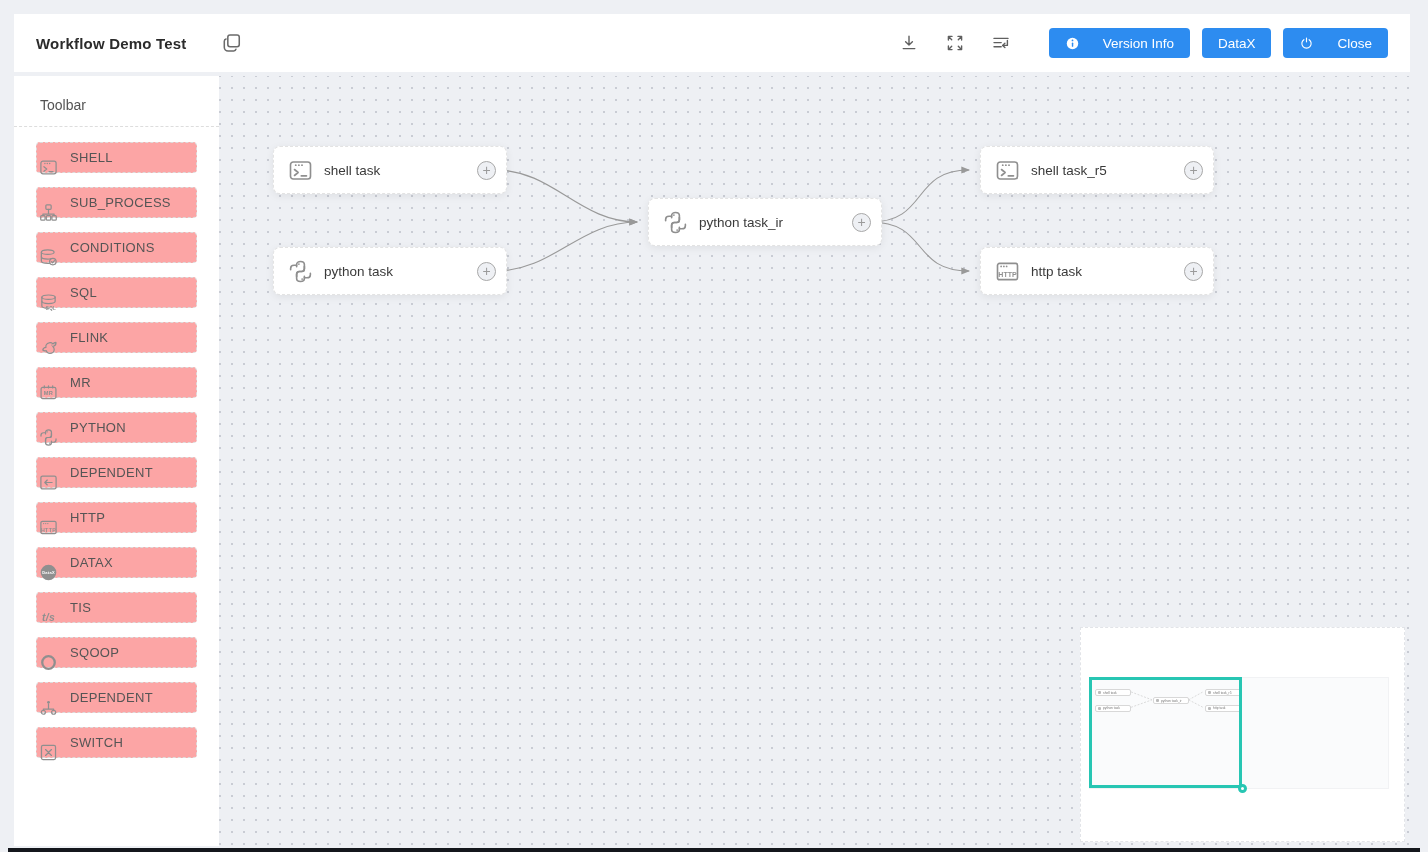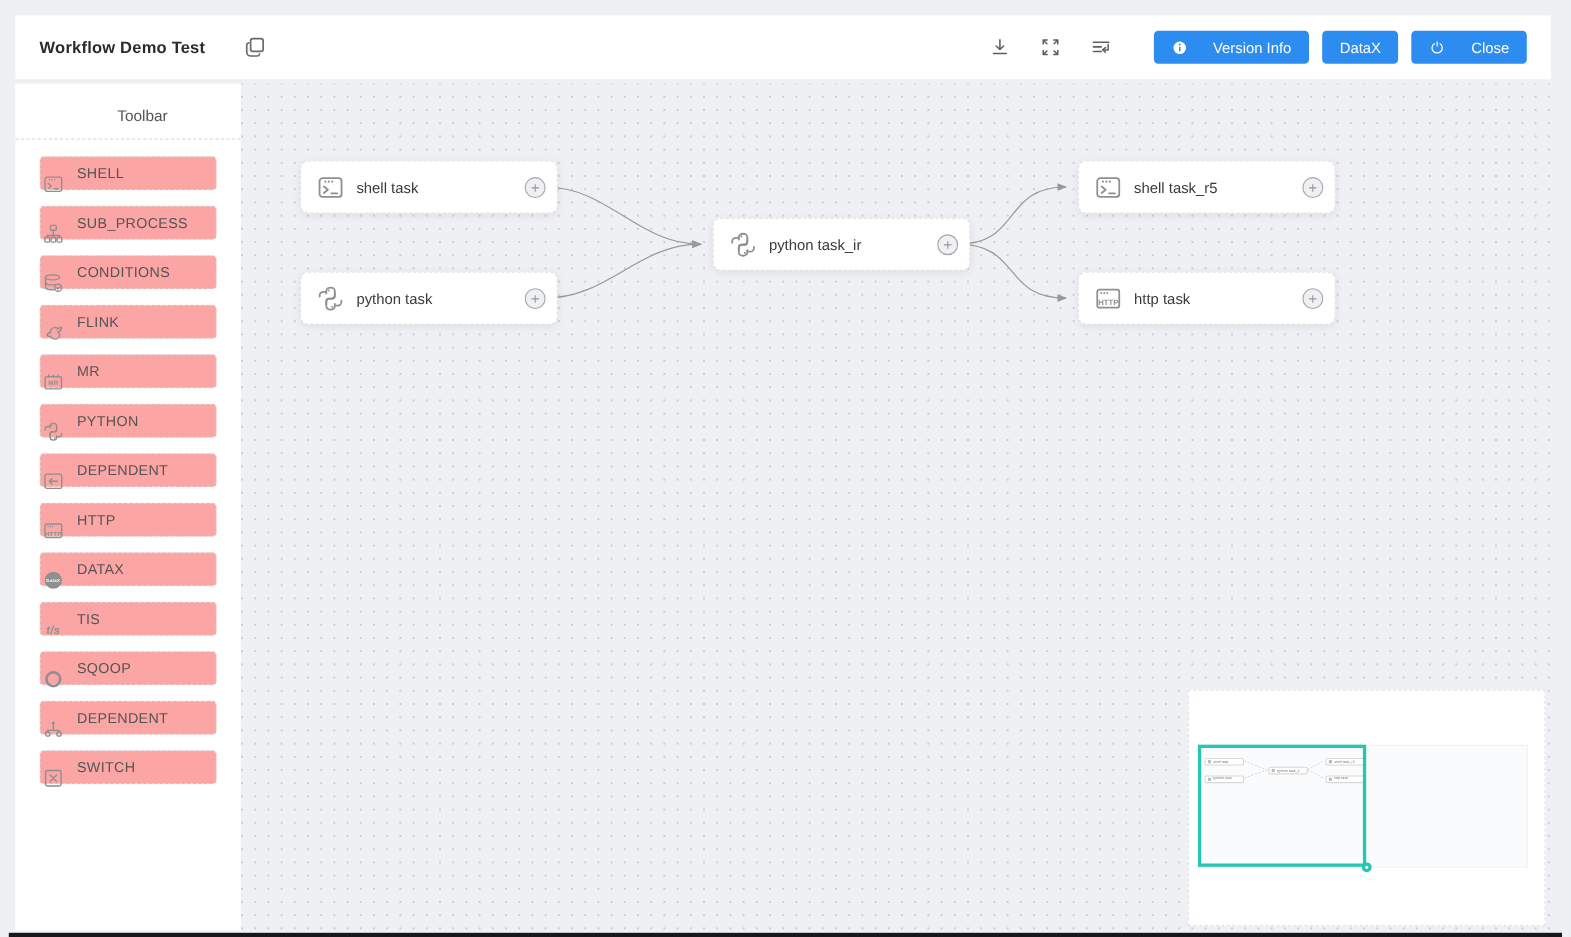--- a/index.html
+++ b/index.html
@@ -20,21 +20,21 @@
     stroke-linecap:round; stroke-linejoin:round; }
   .btn { height:30px; border:none; border-radius:4px; background:var(--primary,#2d8cf0);
     color:#fff; font-size:13.5px; font-family:"Liberation Sans",sans-serif;
     display:inline-flex; align-items:center; gap:23px; padding:0 16px; margin-left:12px;
     cursor:pointer; }
   .btn svg { width:15px; height:15px; }
   .btn .power { stroke:#fff; fill:none; stroke-width:1.5; stroke-linecap:round; }
 
   
   .sidebar { position:absolute; left:14px; top:76px; width:205px; bottom:6px;
-    background:#fff; overflow:hidden;text-align:center; }
+    background:#fff; overflow:hidden; }
   .sidebar-title { padding:21px 0 13px 26px; font-size:14px; color:#545454; }
   .sidebar-divider { border-bottom:1px dashed #ddd; }
   .tool-list { padding:15px 0 0 22px; }
   .tool-item { width:161px; height:31px; border:1px dashed #dcdcdc; border-radius:4px;
     margin-bottom:14px; display:flex; align-items:center; padding-left:2px; gap:12px;
     font-size:13px; color:#555; letter-spacing:.3px; background:#fca5a5; cursor:move; }
   .ticon { width:19px; height:19px; flex:0 0 19px;margin-top:20px; }
   .ticon svg, .node-icon svg { width:100%; height:100%; stroke:#8f8f8f; fill:none;
     stroke-width:1.3; stroke-linecap:round; stroke-linejoin:round; }
   svg .f { fill:#8f8f8f; stroke:none; }
@@ -161,20 +161,29 @@
               <ellipse cx="9.2" cy="4.4" rx="6.7" ry="2.4"></ellipse>
               <path d="M2.5 4.4v4.8c0 1.3 3 2.4 6.7 2.4 1.2 0 2.4-.1 3.4-.3"></path>
               <path d="M2.5 9.2v4.6c0 1.3 3 2.4 6.7 2.4.6 0 1.2 0 1.8-.1"></path>
               <circle cx="14.6" cy="14.3" r="3.4"></circle>
               <path d="M13.1 14.3l1.2 1.2 2-2.2"></path>
             </svg></span>
           <span>CONDITIONS</span>
         </div>
         <div class="tool-item">
           <span class="ticon"><svg viewBox="0 0 20 20">
+              <ellipse cx="10" cy="4.4" rx="7" ry="2.3"></ellipse>
+              <path d="M3 4.4v4.4c0 1.3 3.1 2.3 7 2.3s7-1 7-2.3V4.4"></path>
+              <path d="M3 8.8v4.8c0 1.3 3.1 2.3 7 2.3"></path>
+              <text class="t" x="12.6" y="17.6" font-size="4.8" text-anchor="middle" font-weight="bold">SQL</text>
+            </svg></span>
+          <span>SQL</span>
+        </div>
+        <div class="tool-item">
+          <span class="ticon"><svg viewBox="0 0 20 20">
               <path d="M15.5 8.6c1.6-.7 2.6-2.3 2.3-4-1.3.1-2.4.7-3.1 1.6-1-1-2.6-1.5-4.2-1.1-2.3.5-3.7 2.6-3.2 4.7-1.6.1-3 1.2-3.3 2.8 1 .9 2.4 1.1 3.6.7.4 1.6 2 2.8 4 2.8 2.4 0 4.4-1.8 4.4-4 0-1.3-.6-2.5-1.5-3.2z"></path>
               <circle class="f" cx="13.4" cy="7.4" r="0.6"></circle>
             </svg></span>
           <span>FLINK</span>
         </div>
         <div class="tool-item">
           <span class="ticon"><svg viewBox="0 0 20 20">
               <rect x="2.2" y="4.6" width="15.6" height="11.8" rx="1.6"></rect>
               <path d="M5.6 2.9v2.3M10 2.9v2.3M14.4 2.9v2.3"></path>
               <text class="t" x="10" y="12.9" font-size="6" text-anchor="middle" font-weight="bold">MR</text>

